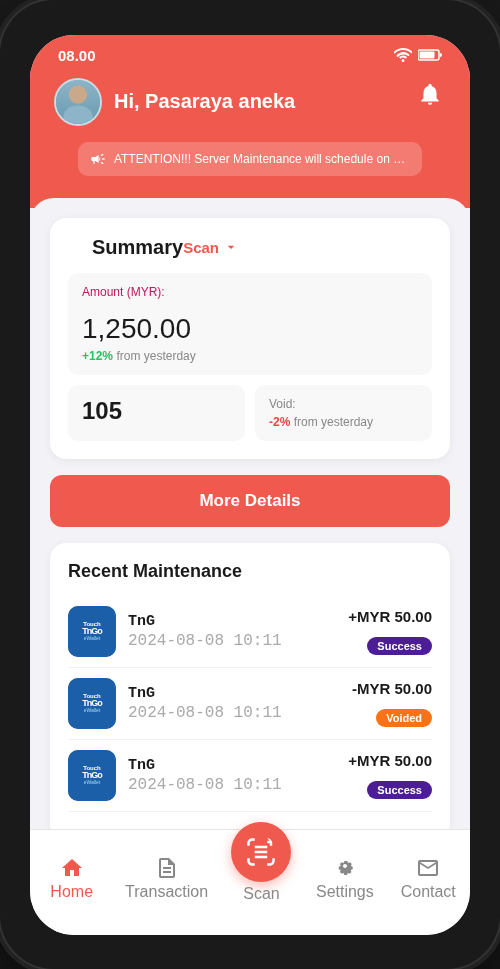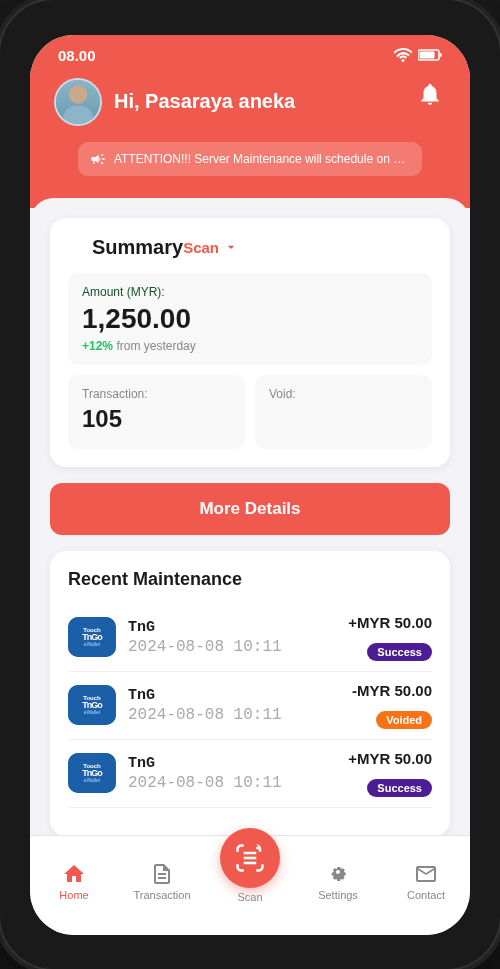--- a/index.html
+++ b/index.html
@@ -169,26 +169,26 @@
       font-weight: 600;
     }
     .amount-section {
       background: #f8f8f8;
       border-radius: 10px;
       padding: 12px 14px;
       margin-bottom: 10px;
     }
     .amount-label {
       font-size: 12px;
-      color: #14532d;
-      margin-bottom: 4px;
+      color: #be185d;
+      margin-bottom: 14px;
     }
     .amount-value {
       font-size: 28px;
-      font-weight: 700;
+      font-weight: 400;
       color: #1a1a1a;
       margin-bottom: 4px;
     }
     .amount-change {
       font-size: 12px;
       color: #888;
     }
     .amount-change .positive { color: #22c55e; font-weight: 600; }
     .stats-row {
       display: flex;
@@ -247,21 +247,21 @@
       gap: 12px;
       padding: 10px 0;
       border-bottom: 1px solid #f2f2f2;
     }
     .transaction-item:last-child {
       border-bottom: none;
       padding-bottom: 0;
     }
     .tx-logo {
       width: 48px;
-      height: 40px;
+      height: 51px;
       border-radius: 10px;
       background: #1a5fa8;
       flex-shrink: 0;
       display: flex;
       flex-direction: column;
       align-items: center;
       justify-content: center;
       overflow: hidden;
     }
     .tx-info {
@@ -311,21 +311,21 @@
     }
     .nav-item {
       display: flex;
       flex-direction: column;
       align-items: center;
       gap: 3px;
       cursor: pointer;
       min-width: 60px;
     }
     .nav-label {
-      font-size: 11px;
+      font-size: 16px;
       color: #888;
     }
     .nav-label.active { color: #f05a4e; }
     .scan-btn-wrap {
       display: flex;
       flex-direction: column;
       align-items: center;
       gap: 3px;
       position: relative;
       top: -16px;
@@ -426,25 +426,28 @@
             <div class="amount-label">Amount (MYR):</div>
             <div class="amount-value">1,250.00</div>
             <div class="amount-change">
               <span class="positive">+12%</span>
               <span> from yesterday</span>
             </div>
           </div>
 
           <div class="stats-row">
             <div class="stat-box">
-              <div class="stat-label">Transaction:</div>
               <div class="stat-value">105</div>
             </div>
             <div class="stat-box">
               <div class="stat-label">Void:</div>
+              <div class="stat-change">
+                <span class="negative">-2%</span>
+                <span> from yesterday</span>
+              </div>
             </div>
           </div>
         </div>
 
         <div class="more-details-btn">More Details</div>
 
         <div class="transactions-card">
           <div class="transactions-title">Recent Maintenance</div>
 
           <div class="transaction-item">

